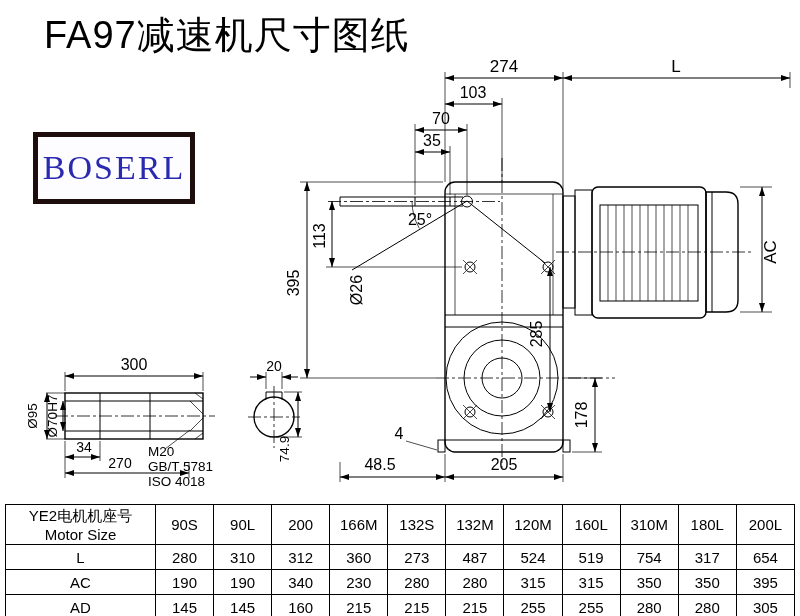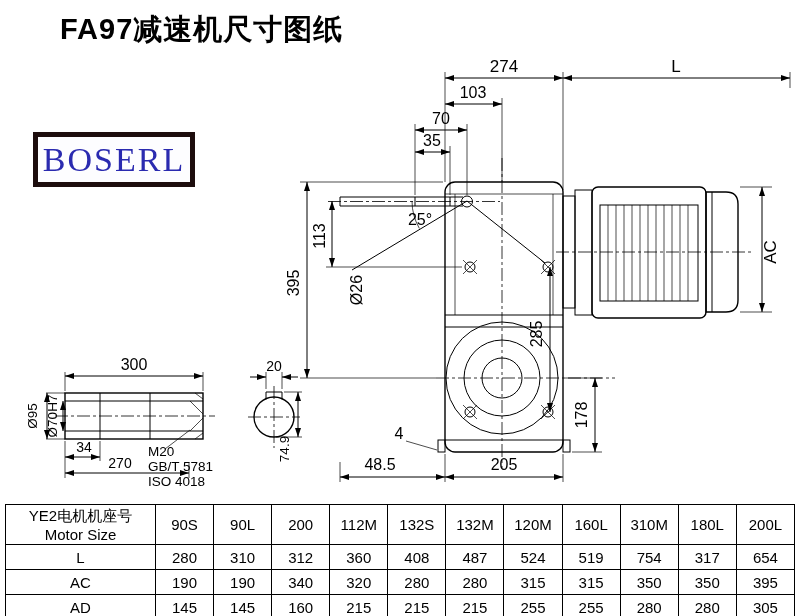--- a/index.html
+++ b/index.html
@@ -1,22 +1,22 @@
 <!DOCTYPE html>
 <html><head>
 <meta charset="utf-8">
 <style>
   *{margin:0;padding:0;box-sizing:border-box}
   html,body{background:#fff}
   body{width:800px;height:616px;position:relative;overflow:hidden;
        font-family:"Liberation Sans",sans-serif;color:#000}
   .page{position:relative;width:800px;height:616px;background:#fff}
-  .title{position:absolute;left:60px;top:10px;font-size:29px;font-weight:bold;
+  .title{position:absolute;left:44px;top:10px;font-size:38px;font-weight:normal;
          letter-spacing:1px;white-space:nowrap}
-  .logo-box{position:absolute;left:33px;top:132px;width:162px;height:55px;
+  .logo-box{position:absolute;left:33px;top:132px;width:162px;height:72px;
             border:5px solid #1d0d0d;background:#fdfdff;
             display:flex;align-items:center;justify-content:center}
   .logo-text{font-family:"Liberation Serif",serif;font-size:34px;color:#2a2ab0;
              letter-spacing:2px}
   svg.drawing{position:absolute;left:0;top:0}
   svg text{font-family:"Liberation Sans",sans-serif;font-size:16px;fill:#000}
   svg text.t17{font-size:17px}
   svg text.t14{font-size:14px}
   svg text.t13{font-size:13.5px}
   .ln{stroke:#000;stroke-width:1;fill:none}
@@ -250,49 +250,49 @@
       </colgroup>
     <tbody>
         <tr class="hrow">
       <td>
         <div>YE2电机机座号</div>
         <div>Motor Size</div>
       </td>
       <td>90S</td>
       <td>90L</td>
       <td>200</td>
-      <td>112M</td>
+      <td>166M</td>
       <td>132S</td>
       <td>132M</td>
       <td>120M</td>
       <td>160L</td>
       <td>310M</td>
       <td>180L</td>
       <td>200L</td>
     </tr>
     <tr>
       <td>L</td>
       <td>280</td>
       <td>310</td>
       <td>312</td>
       <td>360</td>
-      <td>408</td>
+      <td>273</td>
       <td>487</td>
       <td>524</td>
       <td>519</td>
       <td>754</td>
       <td>317</td>
       <td>654</td>
     </tr>
     <tr>
       <td>AC</td>
       <td>190</td>
       <td>190</td>
       <td>340</td>
-      <td>320</td>
+      <td>230</td>
       <td>280</td>
       <td>280</td>
       <td>315</td>
       <td>315</td>
       <td>350</td>
       <td>350</td>
       <td>395</td>
     </tr>
     <tr>
       <td>AD</td>

